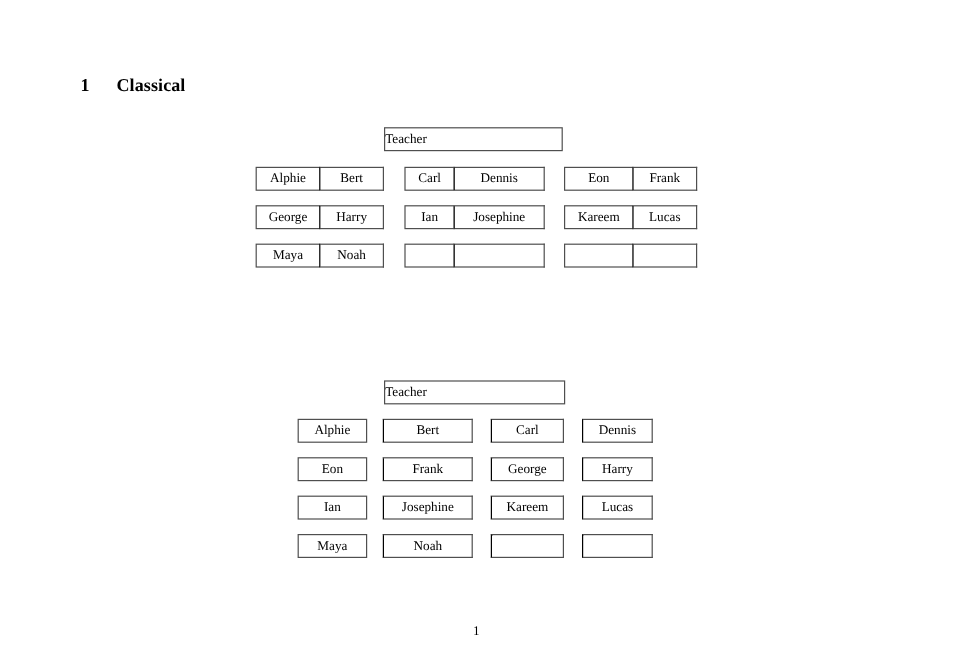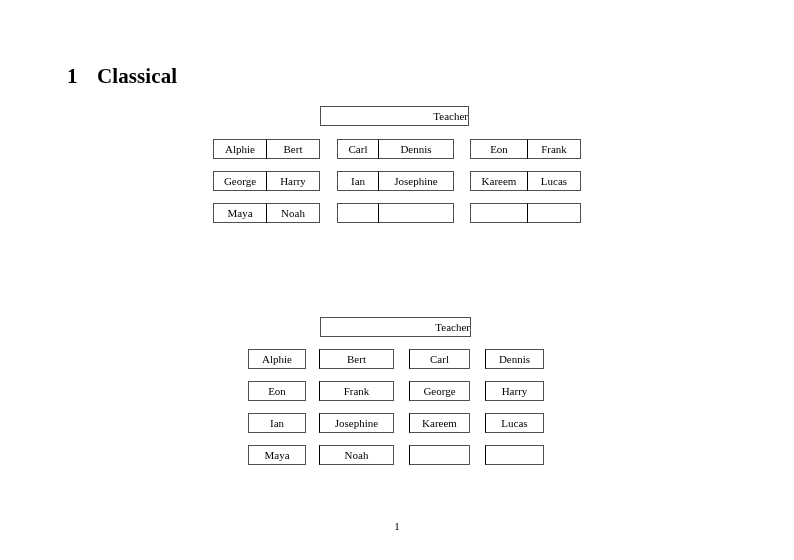--- a/index.html
+++ b/index.html
@@ -20,21 +20,21 @@
     position: absolute;
     inset: 0;
     background: #ffffff;
   }
 
   
   .section-heading {
     position: absolute;
     font-family: "Liberation Serif", "DejaVu Serif", serif;
     font-weight: bold;
-    font-size: 21px;
+    font-size: 15px;
     letter-spacing: 0.1px;
     white-space: nowrap;
     color: #000000;
   }
   .section-heading .sec-num {
     display: inline-block;
     width: 30px;
   }
   .section-heading .sec-title {
     display: inline-block;
@@ -79,21 +79,21 @@
 
   
   .teacher-box {
     position: absolute;
     box-sizing: border-box;
     border: 1px solid #4f4f4f;
     background: #ffffff;
     height: 20px;
     line-height: 18px;
     font-size: 11px;
-    text-align: right;
+    text-align: left;
     white-space: nowrap;
     color: #000000;
   }
 
   
   #page-number {
     position: absolute;
     left: 0;
     right: 0;
     top: 520px;

